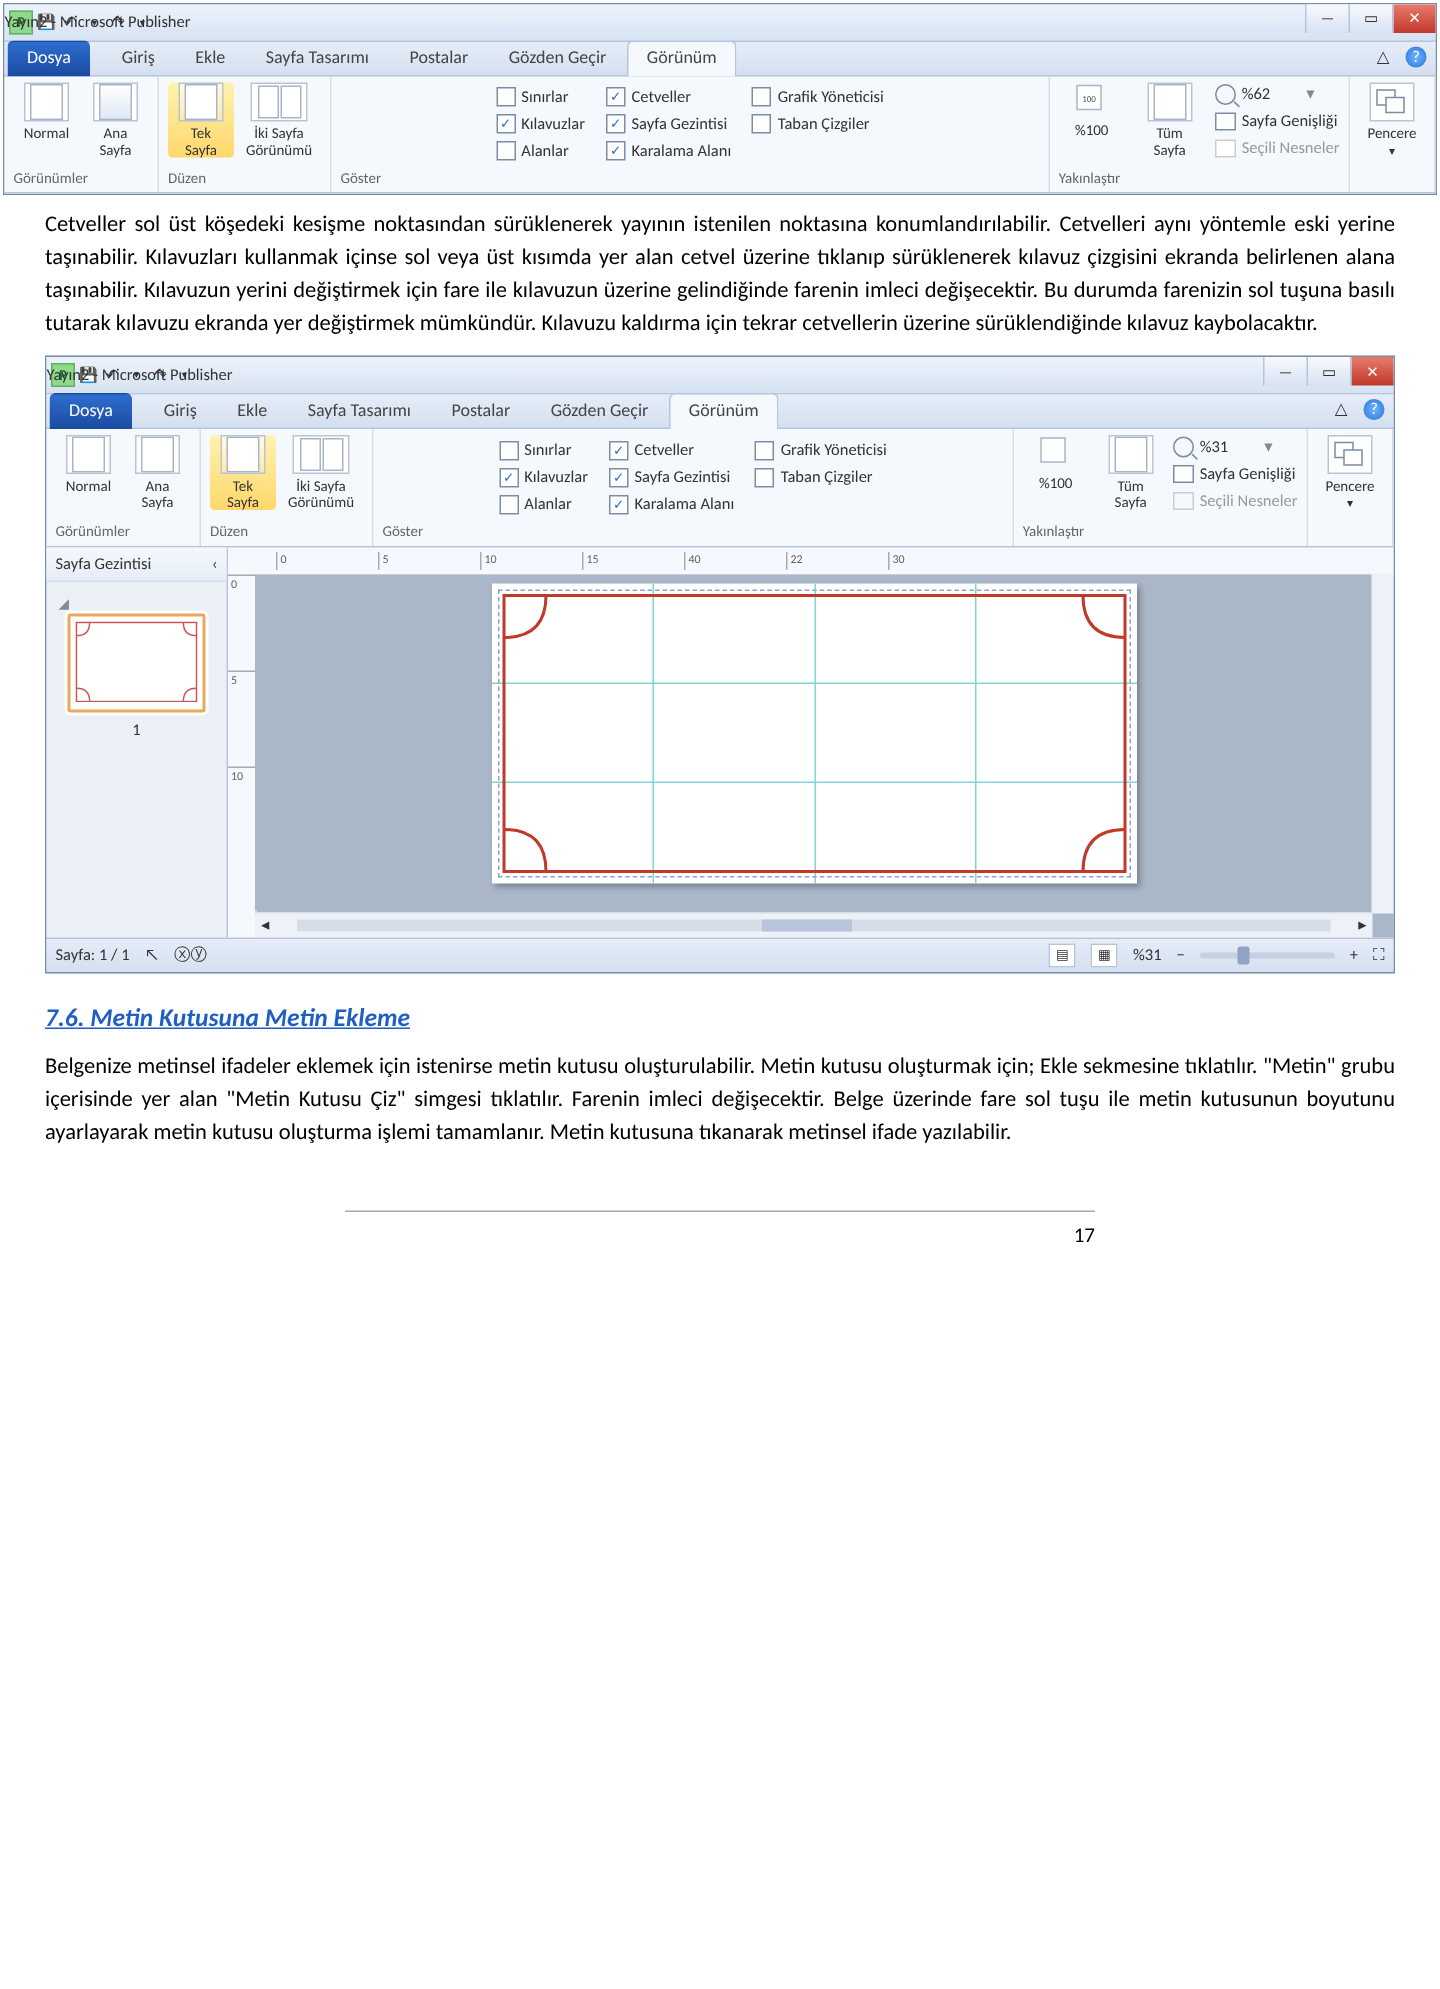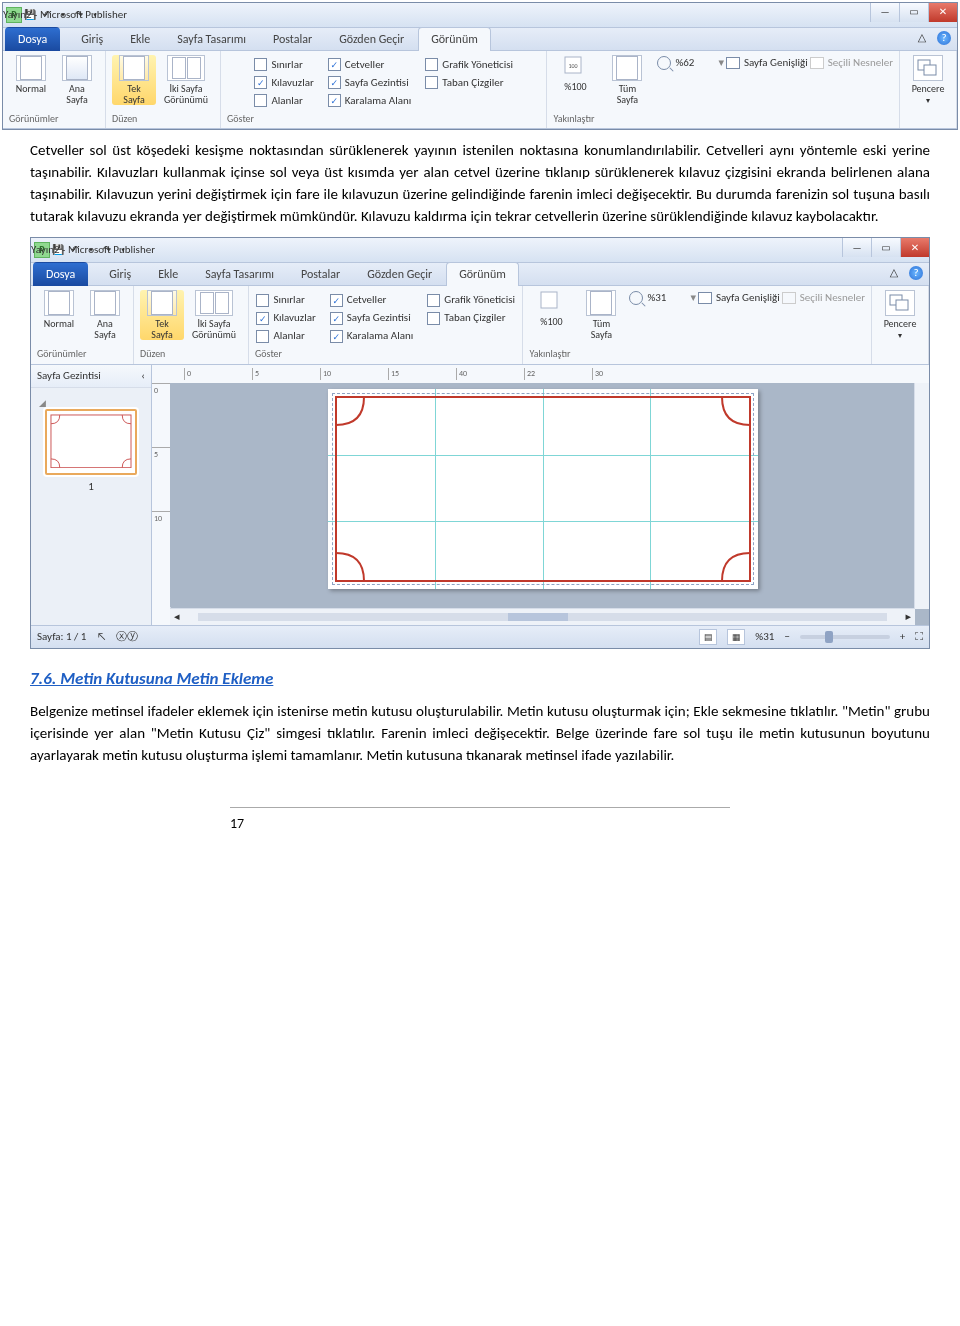--- a/index.html
+++ b/index.html
@@ -24,21 +24,21 @@
   .grp{border-right:1px solid #d6dde9;padding:4px 6px 2px 6px;display:flex;flex-direction:column;align-items:center}
   .grp-body{display:flex;align-items:flex-start;gap:2px;flex:1}
   .grp-label{font-size:10px;color:#666;text-align:left;padding-top:2px;border-top:1px solid transparent;width:100%}
   .bigbtn{display:flex;flex-direction:column;align-items:center;width:44px;gap:2px}
   .bigbtn .ic{width:28px;height:24px;background:#fff;border:1px solid #b9c3d4;display:flex;align-items:center;justify-content:center}
   .bigbtn.active{background:linear-gradient(#fff3b0,#ffd76b);border-radius:3px}
   .bigbtn .lbl{font-size:10px;text-align:center;line-height:1.1}
   .chkcol{display:flex;flex-direction:column;gap:2px;padding-top:2px}
   .chk{display:flex;align-items:center;gap:4px;font-size:11px;white-space:nowrap}
   .chk .box{width:11px;height:11px;border:1px solid #7a8ca8;background:#fff;display:flex;align-items:center;justify-content:center;font-size:9px;color:#2a6fd6}
-  .zoomcol{display:flex;flex-direction:row;gap:2px;font-size:11px}
+  .zoomcol{display:flex;flex-direction:column;gap:2px;font-size:11px}
   .zoomcol .row{display:flex;align-items:center;gap:4px}
   .mag{width:12px;height:12px;border:1px solid #7a8ca8;border-radius:50%;position:relative}
   .mag:after{content:"";position:absolute;width:5px;height:1px;background:#7a8ca8;transform:rotate(45deg);right:-4px;bottom:-1px}
   .ico-page{width:20px;height:22px;background:#fff;border:1px solid #aab4c8}
   .ico-pages{display:flex;gap:1px}
   .ico-pages div{width:12px;height:20px;background:#fff;border:1px solid #aab4c8}
   .grey{color:#999}
   .para{text-align:justify;margin:10px 0;font-size:15px}
   
   .workspace{display:flex;height:260px;background:#aab7c8}
@@ -62,21 +62,21 @@
   .scroll-h .bar{flex:1;height:8px;background:#d6dde9;margin:0 14px;position:relative}
   .scroll-h .thumb2{width:60px;height:8px;background:#b7c5dc;position:absolute;left:45%}
   .scroll-v{position:absolute;right:0;top:18px;bottom:16px;width:14px;background:#eef2f8;border-left:1px solid #d6dde9}
   .status{height:22px;background:linear-gradient(#e6edf8,#d4dff0);display:flex;align-items:center;font-size:11px;padding:0 6px;gap:10px;border-top:1px solid #b7c5dc}
   .status .spacer{flex:1}
   .vbtn{width:16px;height:14px;border:1px solid #b7c5dc;background:#fff;display:flex;align-items:center;justify-content:center;font-size:9px}
   .zslider{width:90px;height:4px;background:#c7d0e0;position:relative;border-radius:2px}
   .zslider .knob{width:8px;height:12px;background:#8fa3c4;position:absolute;top:-4px;left:28%;border-radius:2px}
   h2.sec{color:#1f5fc4;font-size:22px;font-weight:bold;margin:50px 0 8px 0}
   h3.sub{color:#1f5fc4;font-size:17px;font-style:italic;font-weight:bold;text-decoration:underline;margin:18px 0 4px 0}
-  .footer{border-top:1px solid #aaa;margin:40px 200px 0 200px;text-align:left;padding-top:6px;font-size:14px}
+  .footer{border-top:1px solid #aaa;margin:40px 200px 0 200px;text-align:right;padding-top:6px;font-size:14px}
 </style>
 </head>
 <body>
 
 <div class="app" style="margin:2px">
   <div class="titlebar">
     <div class="qat">
       <span class="qat-ico" style="background:#8fd98f;border:1px solid #5fb45f;color:#2a6b2a;font-weight:bold">P</span>
       <span class="qat-ico">💾</span>
       <span class="qat-ico">↶</span>

